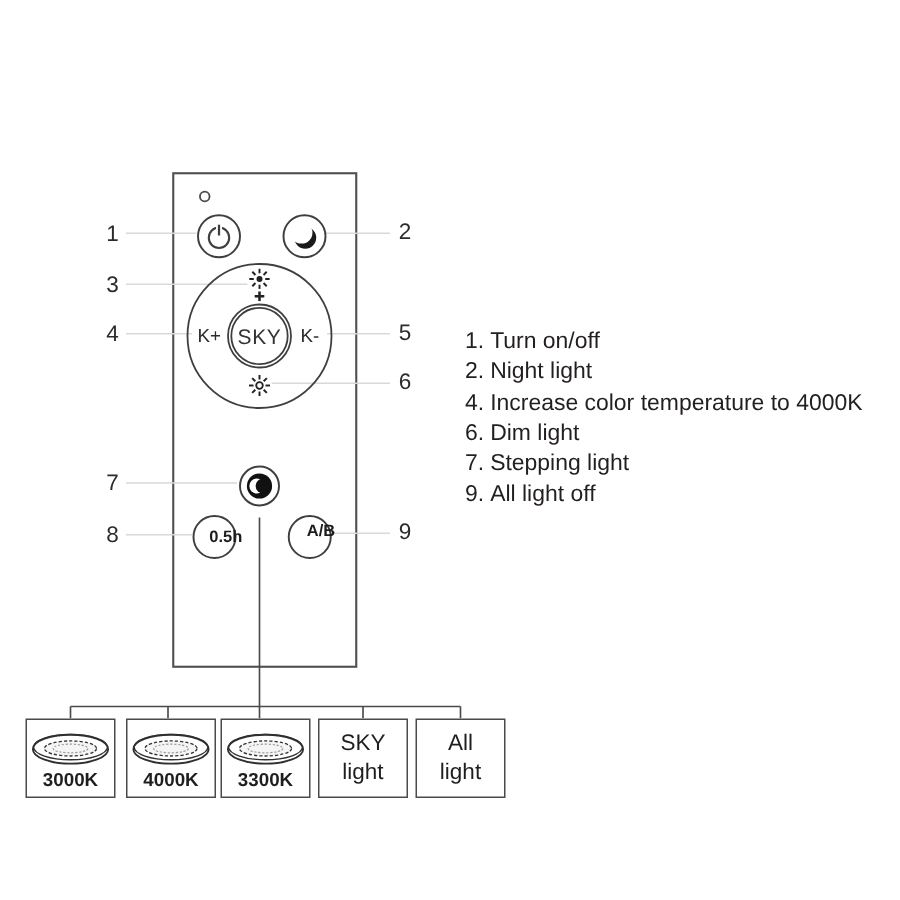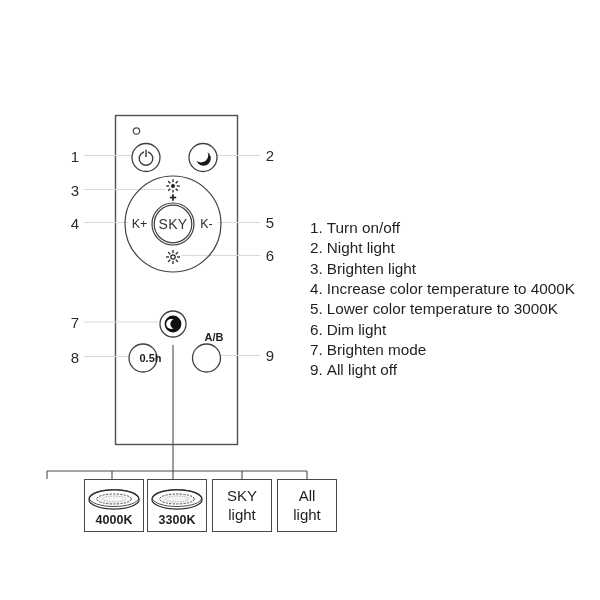--- a/index.html
+++ b/index.html
@@ -141,33 +141,40 @@
   <span class="co" style="left:270px;top:222px">5</span>
   <span class="co" style="left:270px;top:255px">6</span>
   <span class="co" style="left:75px;top:322px">7</span>
   <span class="co" style="left:75px;top:357px">8</span>
   <span class="co" style="left:270px;top:355px">9</span>
 
   <span class="txt center k-label" style="left:139.5px;top:223.5px">K+</span>
   <span class="txt center k-label" style="left:206.5px;top:223.5px">K-</span>
   <span class="txt center sky-label" style="left:173px;top:224px">SKY</span>
   <span class="txt center small-btn-label" style="left:143px;top:358px">0.5h</span>
-  <span class="txt center small-btn-label" style="left:206.5px;top:337px">A/B</span>
+  <span class="txt center small-btn-label" style="left:206.5px;top:354px">A/B</span>
 
   <div class="legend">
     <div class="legend-row"><span class="legend-num">1.</span><span>Turn on/off</span></div>
     <div class="legend-row"><span class="legend-num">2.</span><span>Night light</span></div>
-    <div class="legend-row"><span class="legend-num">3.</span><span>Brighten light</span></div>
     <div class="legend-row"><span class="legend-num">4.</span><span>Increase color temperature to 4000K</span></div>
-    <div class="legend-row"><span class="legend-num">5.</span><span>Lower color temperature to 3000K</span></div>
     <div class="legend-row"><span class="legend-num">6.</span><span>Dim light</span></div>
-    <div class="legend-row"><span class="legend-num">7.</span><span>Brighten mode</span></div>
+    <div class="legend-row"><span class="legend-num">7.</span><span>Stepping light</span></div>
     <div class="legend-row"><span class="legend-num">9.</span><span>All light off</span></div>
   </div>
 
+  <div class="mode-box" style="left:17px">
+    <svg class="lamp" width="54" height="27" viewBox="0 0 56 28">
+      <ellipse cx="28" cy="15" rx="26" ry="10" fill="#fff" stroke="#2f2f2f" stroke-width="1.3"></ellipse>
+      <ellipse cx="28" cy="13.5" rx="25.5" ry="8.8" fill="none" stroke="#2f2f2f" stroke-width="0.9"></ellipse>
+      <ellipse cx="28" cy="14.5" rx="18" ry="5.2" fill="#f5f5f5" stroke="#333" stroke-width="0.9" stroke-dasharray="2.2,1.4"></ellipse>
+      <ellipse cx="28" cy="14.5" rx="12" ry="3" fill="none" stroke="#999" stroke-width="0.8" stroke-dasharray="1.5,1.2"></ellipse>
+    </svg>
+    <div class="lamp-label">3000K</div>
+  </div>
 
   <div class="mode-box" style="left:84px">
     <svg class="lamp" width="54" height="27" viewBox="0 0 56 28">
       <ellipse cx="28" cy="15" rx="26" ry="10" fill="#fff" stroke="#2f2f2f" stroke-width="1.3"></ellipse>
       <ellipse cx="28" cy="13.5" rx="25.5" ry="8.8" fill="none" stroke="#2f2f2f" stroke-width="0.9"></ellipse>
       <ellipse cx="28" cy="14.5" rx="18" ry="5.2" fill="#f5f5f5" stroke="#333" stroke-width="0.9" stroke-dasharray="2.2,1.4"></ellipse>
       <ellipse cx="28" cy="14.5" rx="12" ry="3" fill="none" stroke="#999" stroke-width="0.8" stroke-dasharray="1.5,1.2"></ellipse>
     </svg>
     <div class="lamp-label">4000K</div>
   </div>

